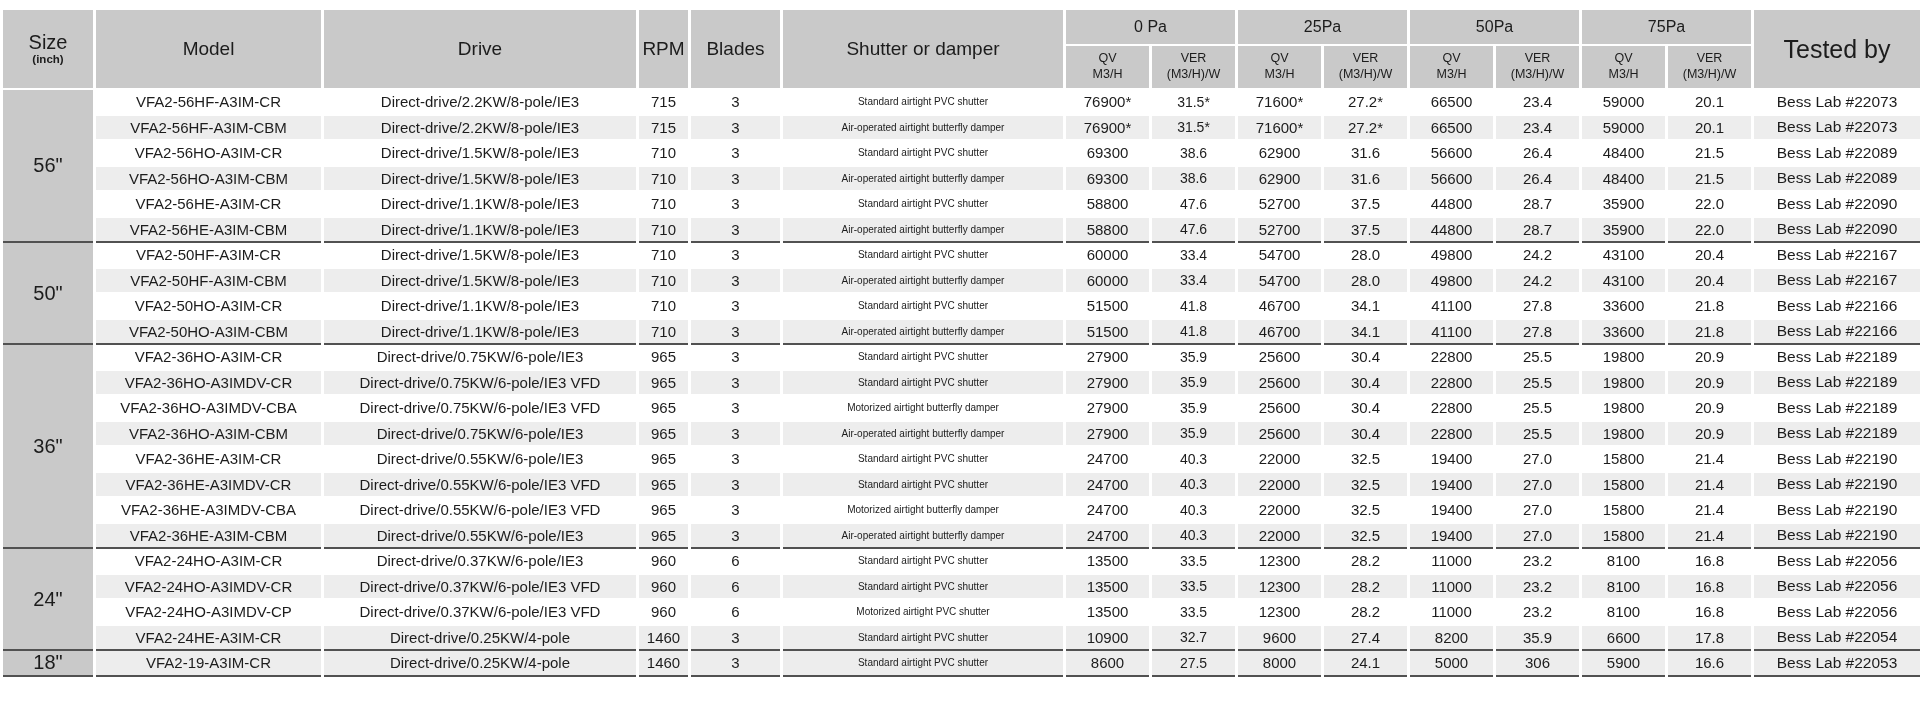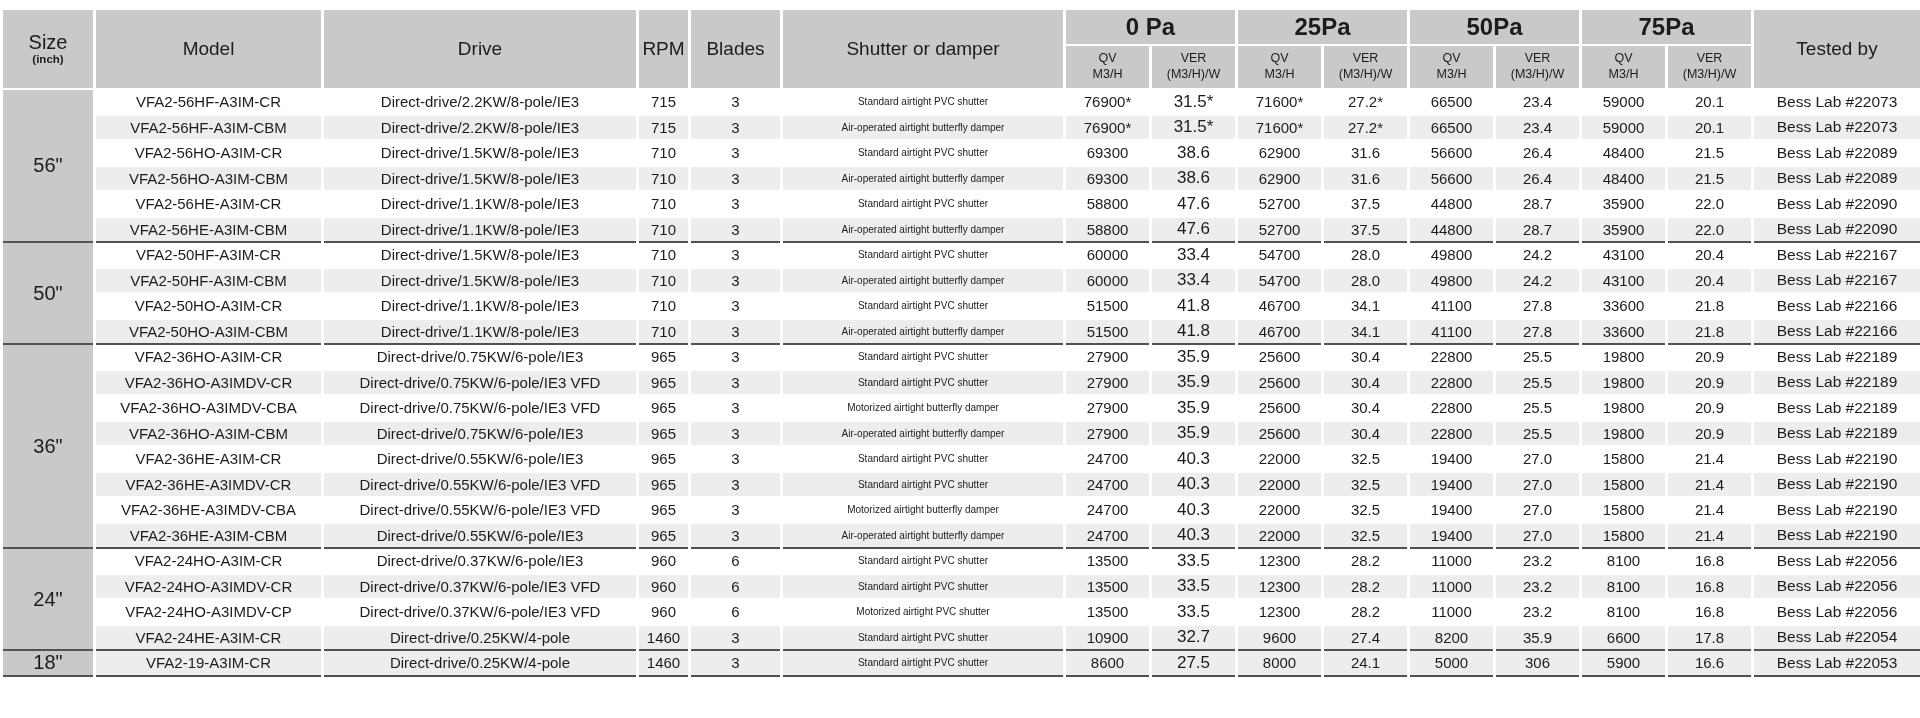--- a/index.html
+++ b/index.html
@@ -24,25 +24,25 @@
     vertical-align: middle;
     overflow: hidden;
     white-space: nowrap;
   }
   thead th { background: #c9c9c9; font-weight: normal; }
   tr.hdr-top th { height: 36px; }
   tr.hdr-sub th { height: 44px; }
   .h-main { font-size: 19px; }
   .h-size-line1 { font-size: 20px; display: block; line-height: 1.05; }
   .h-size-line2 { font-size: 11.5px; display: block; line-height: 1.1; font-weight: bold; }
-  .h-press { font-size: 24px; font-weight: bold; }
+  .h-press { font-size: 16px; }
   .h-sub span { display: block; line-height: 1.25; font-size: 12.5px; }
-  .h-tested { font-size: 19px; }
+  .h-tested { font-size: 25px; }
   tbody td { height: 25.5px; font-size: 15px; background: #ffffff; }
-  tbody td.ver0 { font-size: 17px; }
+  tbody td.ver0 { font-size: 14px; }
   tbody td.shutter-cell { font-size: 10px; }
   tbody td.tested-cell { font-size: 15.5px; }
   tr.shaded td { background: #ededed; }
   td.size-cell {
     background: #c9c9c9 !important;
     font-size: 20px;
     border-bottom: 2px solid #515151;
   }
   tr.group-end td { border-bottom: 2px solid #515151; }
 </style>

